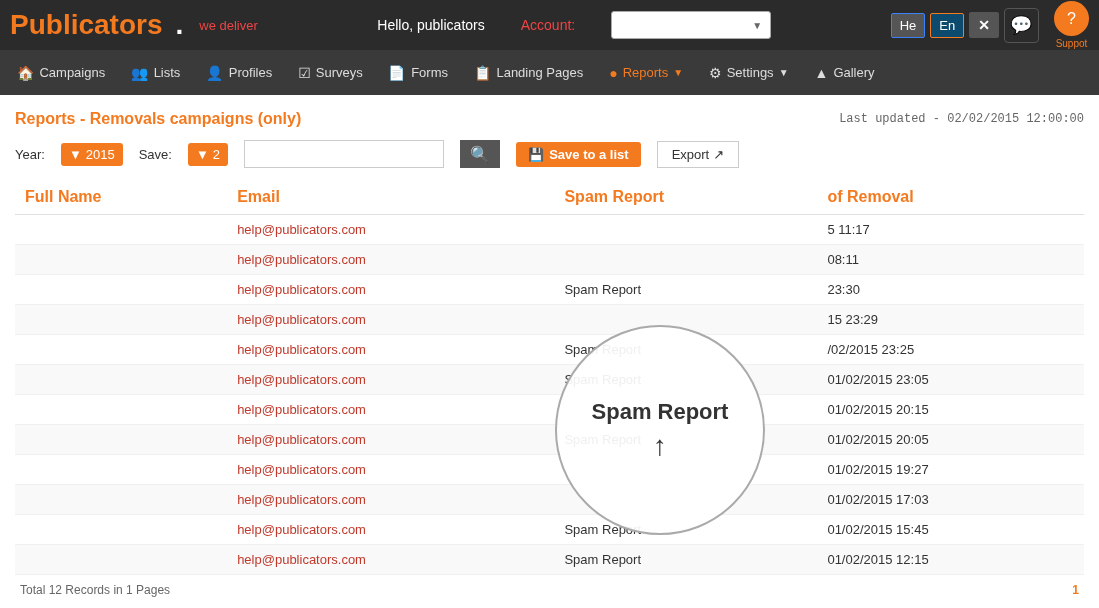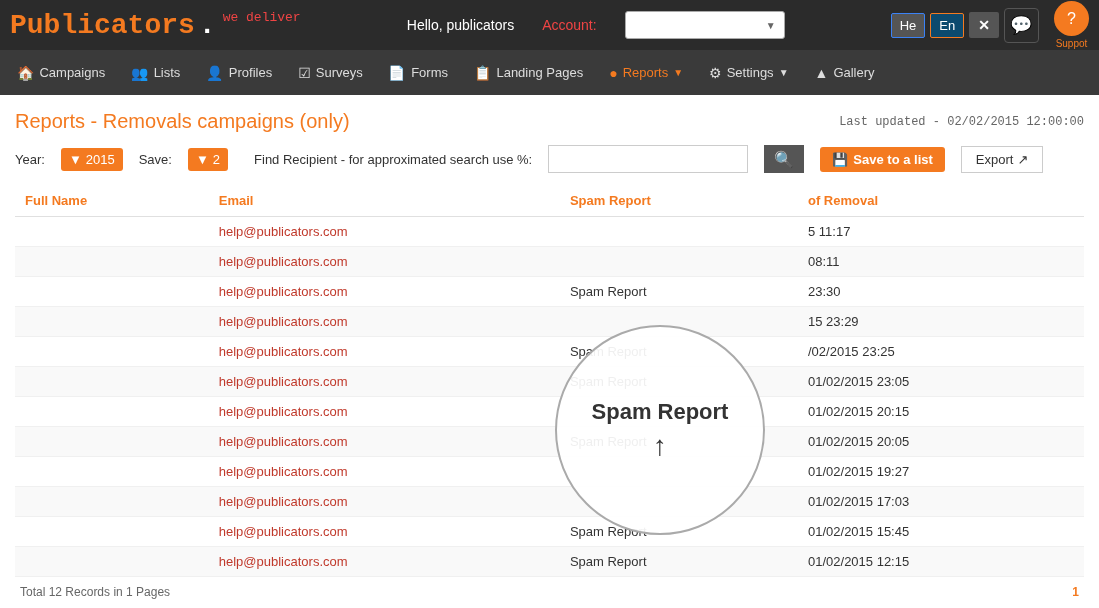--- a/index.html
+++ b/index.html
@@ -9,23 +9,22 @@
     .top-header {
       background: #2b2b2b;
       height: 50px;
       display: flex;
       align-items: center;
       padding: 0 10px;
       gap: 10px;
     }
     .logo {
       display: flex;
-      align-items: flex-start;
-      gap: 4px;
-      font-family: Liberation Mono, monospace;
+      align-items: center;
+      gap: 13px;
     }
     .logo-pub {
       font-size: 28px;
       font-weight: bold;
       color: #f47a20;
     }
     .logo-dot {
       color: white;
       font-size: 28px;
       font-weight: bold;
@@ -33,21 +32,21 @@
     .logo-tagline {
       color: #ef4444;
       font-size: 13px;
       margin-left: 3px;
     }
     .header-center {
       flex: 1;
       display: flex;
       align-items: center;
       justify-content: center;
-      gap: 28px;
+      gap: 36px;
     }
     .hello-text {
       color: white;
       font-size: 14px;
     }
     .account-label {
       color: #ef4444;
       font-size: 14px;
       text-align: center;
     }
@@ -164,22 +163,22 @@
 
     
     .page-title-bar {
       display: flex;
       align-items: center;
       justify-content: space-between;
       margin-bottom: 12px;
     }
     .page-title {
       color: #f47a20;
-      font-size: 20px;
-      font-weight: normal;
+      font-size: 16px;
+      font-weight: bold;
     }
     .last-updated {
       color: #666;
       font-size: 12px;
       font-family: Liberation Mono, monospace;
     }
 
     
     .filter-bar {
       display: flex;
@@ -259,21 +258,21 @@
       margin-top: 5px;
     }
     .data-table thead tr {
       background: white;
     }
     .data-table thead th {
       text-align: left;
       padding: 8px 10px;
       color: #f47a20;
       font-weight: bold;
-      font-size: 13px;
+      font-size: 16px;
       border-bottom: 1px solid #e0e0e0;
     }
     .data-table tbody tr:nth-child(even) {
       background: #f9f9f9;
     }
     .data-table tbody tr:nth-child(odd) {
       background: white;
     }
     .data-table tbody td {
       padding: 7px 10px;
@@ -418,21 +417,20 @@
     <span class="filter-label">Year:</span>
     <div class="filter-select">
       <span>▼</span>
       <span>2015</span>
     </div>
     <span class="filter-label">Save:</span>
     <div class="filter-select">
       <span>▼</span>
       <span>2</span>
     </div>
-    <span class="find-label">Find Recipient - for approximated search use %:</span>
     <input class="find-input" type="text" style="">
     <button class="search-btn">
       <span>🔍</span>
     </button>
     <button class="save-btn">
       <span>💾</span>
       <span>Save to a list</span>
     </button>
     <button class="export-btn">
       <span>Export</span>

